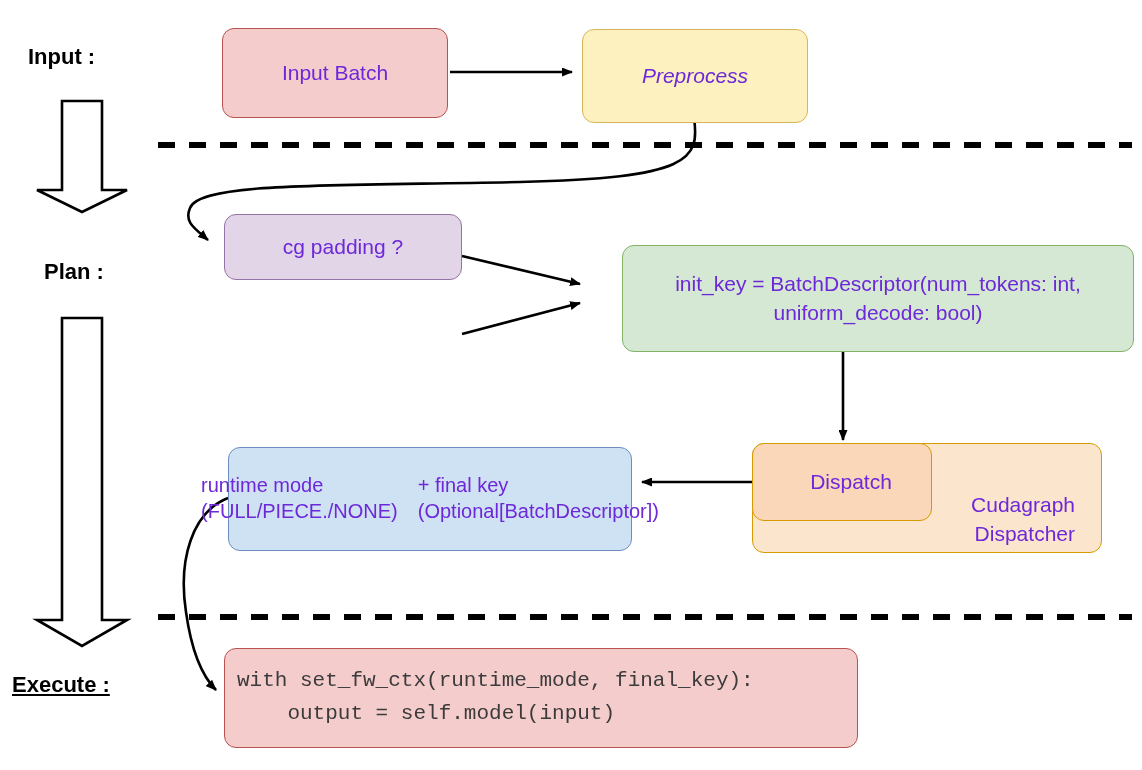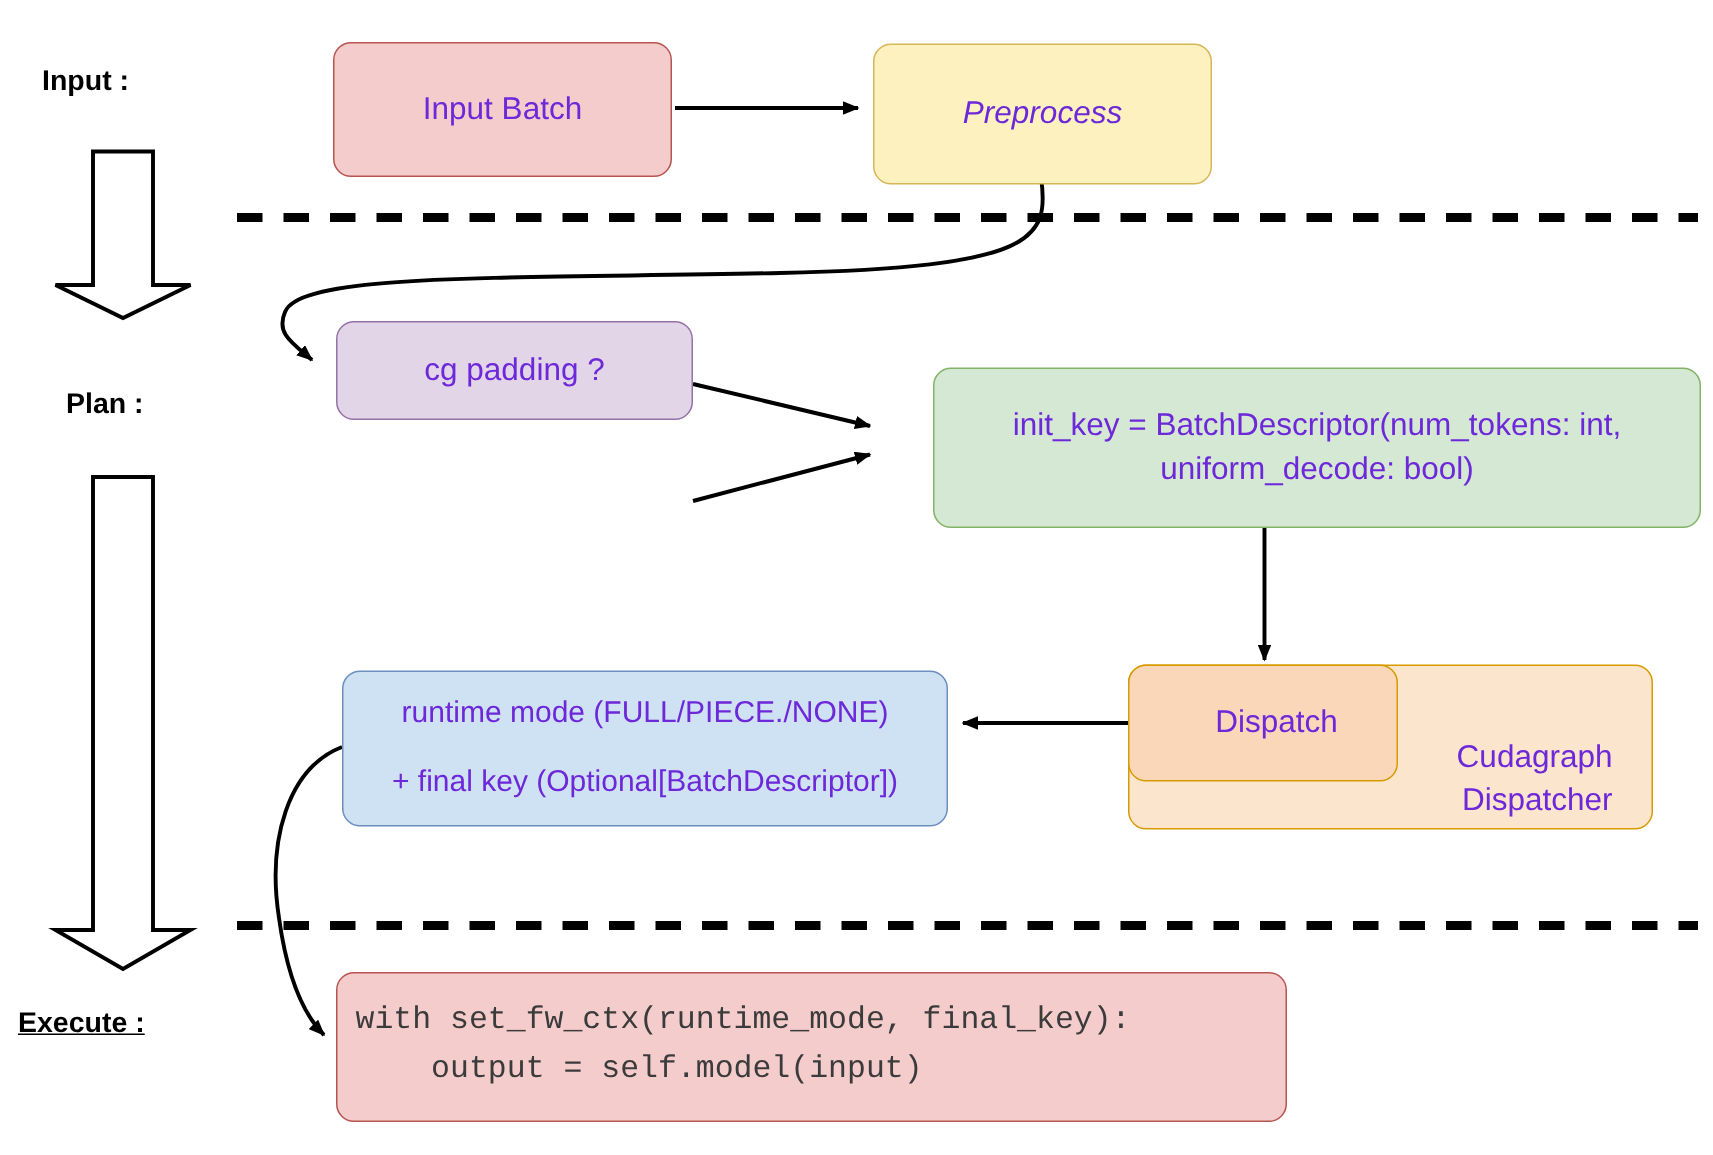--- a/index.html
+++ b/index.html
@@ -20,21 +20,21 @@
     left: 0;
     top: 0;
     width: 1142px;
     height: 770px;
     pointer-events: none;
   }
   .stage-label {
     position: absolute;
     font-family: "Liberation Sans", sans-serif;
     font-weight: bold;
-    font-size: 19px;
+    font-size: 22px;
     color: #000000;
     white-space: nowrap;
     letter-spacing: 0px;
   }
   .node {
     position: absolute;
     box-sizing: border-box;
     display: flex;
     align-items: center;
     justify-content: center;
@@ -129,21 +129,21 @@
 
   <div class="node node-orange-outer" style="left:752px; top:443px; width:350px; height:110px; justify-content:flex-end; padding-right:26px; flex-direction:column; align-items:flex-end; gap:2px; padding-top:10px;">
     <span class="node-label">Cudagraph</span>
     <span class="node-label">Dispatcher</span>
   </div>
 
   <div class="node node-orange-inner" style="left:752px; top:443px; width:180px; height:78px;padding-left:26px;">
     <span class="node-label">Dispatch</span>
   </div>
 
-  <div class="node node-blue" style="left:228px; top:447px; width:404px; height:104px; flex-direction:column; gap:20px; font-size:20px;">
+  <div class="node node-blue" style="left:228px; top:447px; width:404px; height:104px; gap:20px; font-size:20px;">
     <span class="node-label">runtime mode (FULL/PIECE./NONE)</span>
     <span class="node-label">+ final key (Optional[BatchDescriptor])</span>
   </div>
 
   <div class="node node-code" style="left:224px; top:648px; width:634px; height:100px; flex-direction:column; align-items:flex-start; justify-content:center; gap:6px;">
     <span class="code-text">with set_fw_ctx(runtime_mode, final_key):</span>
     <span class="code-text">    output = self.model(input)</span>
   </div>
 
 </div>

